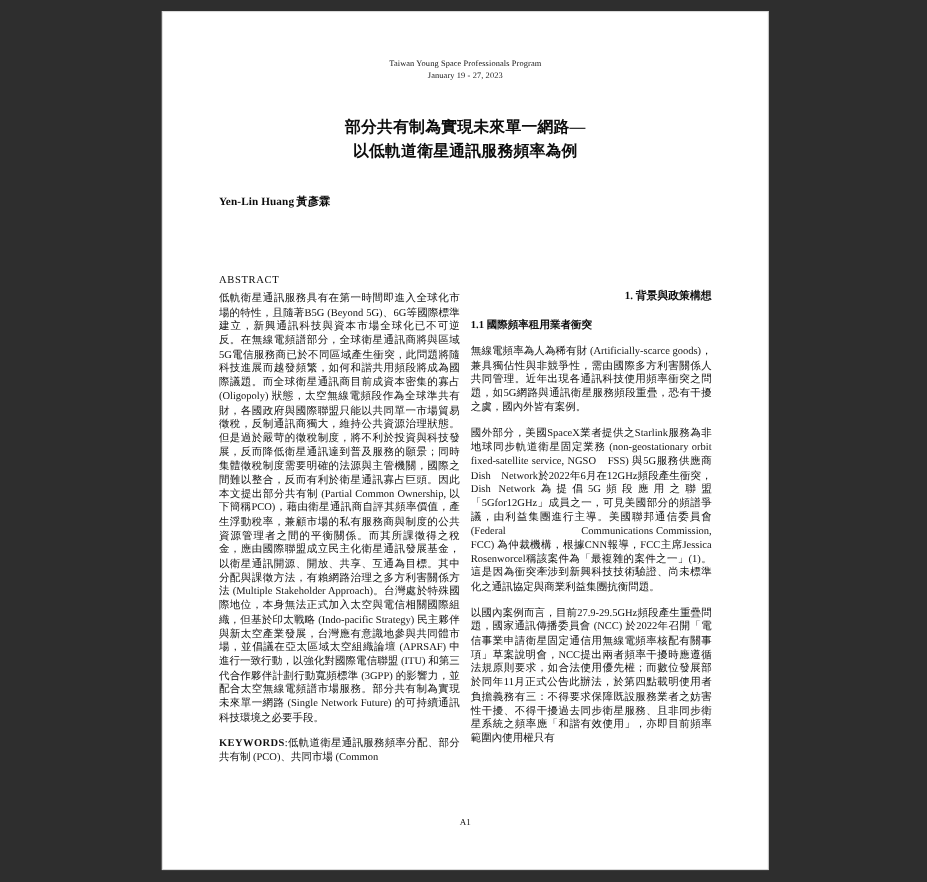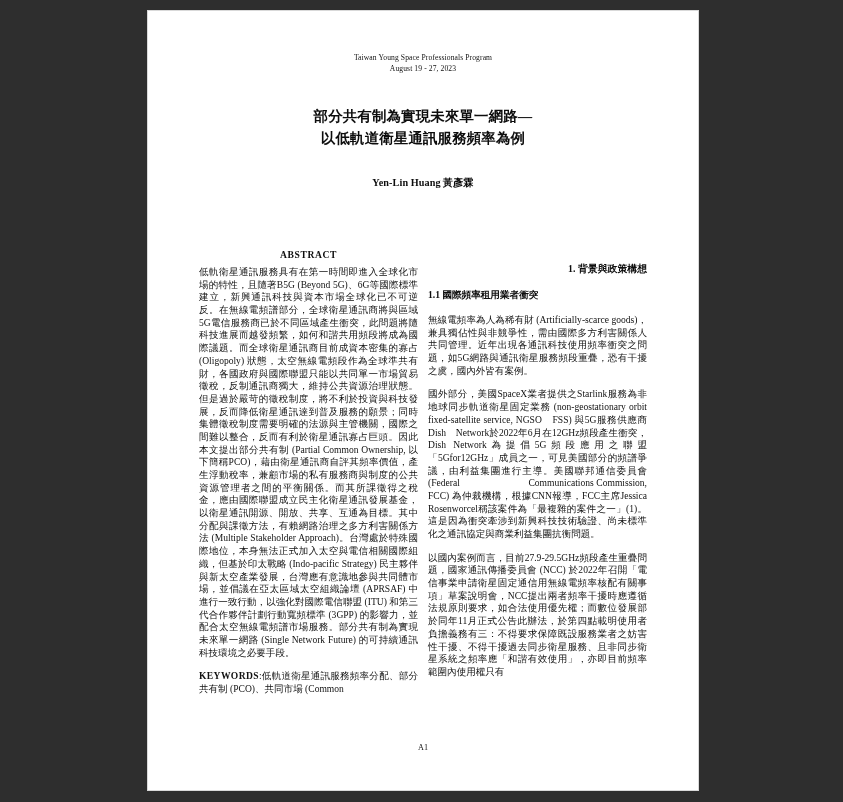--- a/index.html
+++ b/index.html
@@ -59,21 +59,21 @@
     font-size: 14.4px;
     font-weight: bold;
     line-height: 1.55;
     color: #0d0d0d;
     letter-spacing: 0.2px;
   }
   .doc-title div { white-space: nowrap; }
 
   .author {
     margin-top: 26px;
-    text-align: center;
+    text-align: left;
     font-size: 10.2px;
     font-weight: bold;
     color: #0d0d0d;
     letter-spacing: 0.1px;
   }
   .author .latin { font-family: "Liberation Serif", serif; }
   .author .cjk { font-family: "DejaVu Serif", serif; padding-left: 2px; }
 
   
   .columns {
@@ -83,23 +83,23 @@
     width: 448px;
     display: flex;
     gap: 10px;
   }
   .col {
     width: 219px;
     flex: 0 0 219px;
   }
 
   .section-label {
-    text-align: center;
+    text-align: left;
     font-size: 9.6px;
-    font-weight: bold;
+    font-weight: normal;
     letter-spacing: 0.6px;
     color: #0d0d0d;
     margin-bottom: 6px;
   }
 
   .numbered-heading {
     text-align: right;
     font-size: 9.9px;
     font-weight: bold;
     color: #0d0d0d;
@@ -143,21 +143,21 @@
 </head>
 <body style="background: rgb(46, 46, 46);">
 
 <div id="viewer">
 
   <div id="page" style="background: rgb(255, 255, 255);">
     <div id="page-inner">
 
       <div class="conf-header">
         <div>Taiwan Young Space Professionals Program</div>
-        <div>August 19 - 27, 2023</div>
+        <div>January 19 - 27, 2023</div>
       </div>
 
       <div class="title-block">
         <div class="doc-title">
           <div>部分共有制為實現未來單一網路—</div>
           <div>以低軌道衛星通訊服務頻率為例</div>
         </div>
         <div class="author">
           <span class="latin">Yen-Lin Huang</span><span class="cjk">黃彥霖</span>
         </div>

